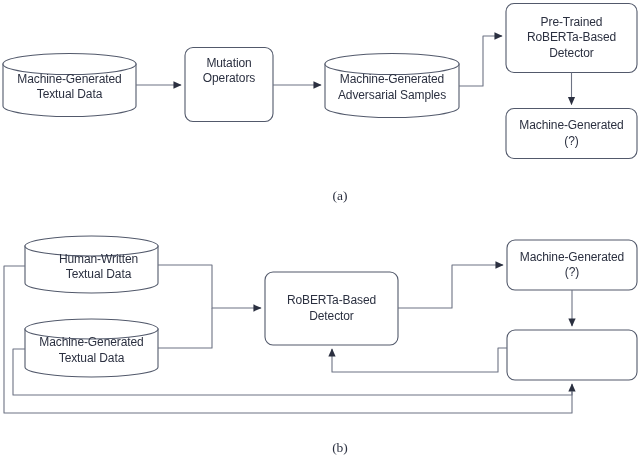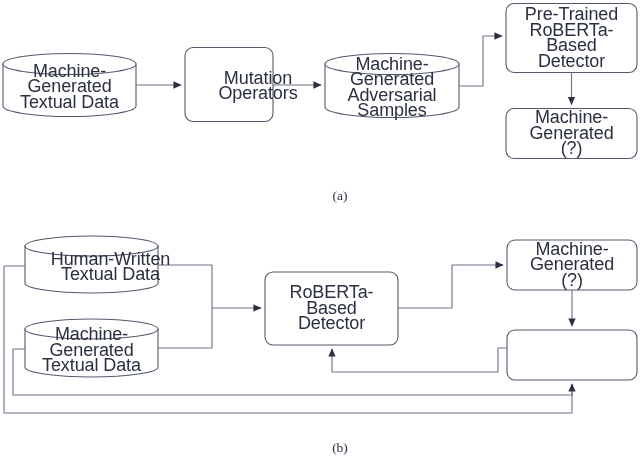--- a/index.html
+++ b/index.html
@@ -43,21 +43,21 @@
     fill: #2b3040;
     stroke: none;
   }
   .node-label {
     position: absolute;
     display: flex;
     align-items: center;
     justify-content: center;
     text-align: center;
     color: #2b3040;
-    font-size: 18px;
+    font-size: 12px;
     line-height: 15.5px;
     letter-spacing: -0.1px;
     pointer-events: none;
     white-space: pre-line;
   }
   .subfig-label {
     position: absolute;
     text-align: center;
     color: #2b3040;
     font-family: "Liberation Serif", serif;
@@ -140,36 +140,36 @@
 
     <path class="conn" d="M 25 349 L 13 349 L 13 395 L 572 395 L 572 384" marker-end="url(#ah)"></path>
 
     <path class="conn" d="M 25 266 L 4 266 L 4 413 L 572 413 L 572 392"></path>
 
   </svg>
 
   <div class="node-label" style="left:3px; top:64px; width:133px; height:46px;">Machine-Generated
 Textual Data</div>
 
-  <div class="node-label" style="left:185px; top:49px; width:88px; height:74px;margin-left:29px;">Mutation
+  <div class="node-label" style="left:185px; top:34px; width:88px; height:74px;">Mutation
 Operators</div>
 
   <div class="node-label" style="left:325px; top:64px; width:134px; height:47px;">Machine-Generated
 Adversarial Samples</div>
 
   <div class="node-label" style="left:506px; top:3.5px; width:131px; height:69px;">Pre-Trained
 RoBERTa-Based
 Detector</div>
 
   <div class="node-label" style="left:506px; top:108.5px; width:131px; height:50px;">Machine-Generated
 (?)</div>
 
   <div class="subfig-label" style="left:305px; top:188px; width:70px;">(a)</div>
 
-  <div class="node-label" style="left:34px; top:246px; width:153px; height:42px;">Human-Written
+  <div class="node-label" style="left:22px; top:246px; width:153px; height:42px;">Human-Written
 Textual Data</div>
 
   <div class="node-label" style="left:25px; top:329px; width:133px; height:43px;">Machine-Generated
 Textual Data</div>
 
   <div class="node-label" style="left:265px; top:272px; width:133px; height:73px;">RoBERTa-Based
 Detector</div>
 
   <div class="node-label" style="left:507px; top:240px; width:130px; height:50px;">Machine-Generated
 (?)</div>

